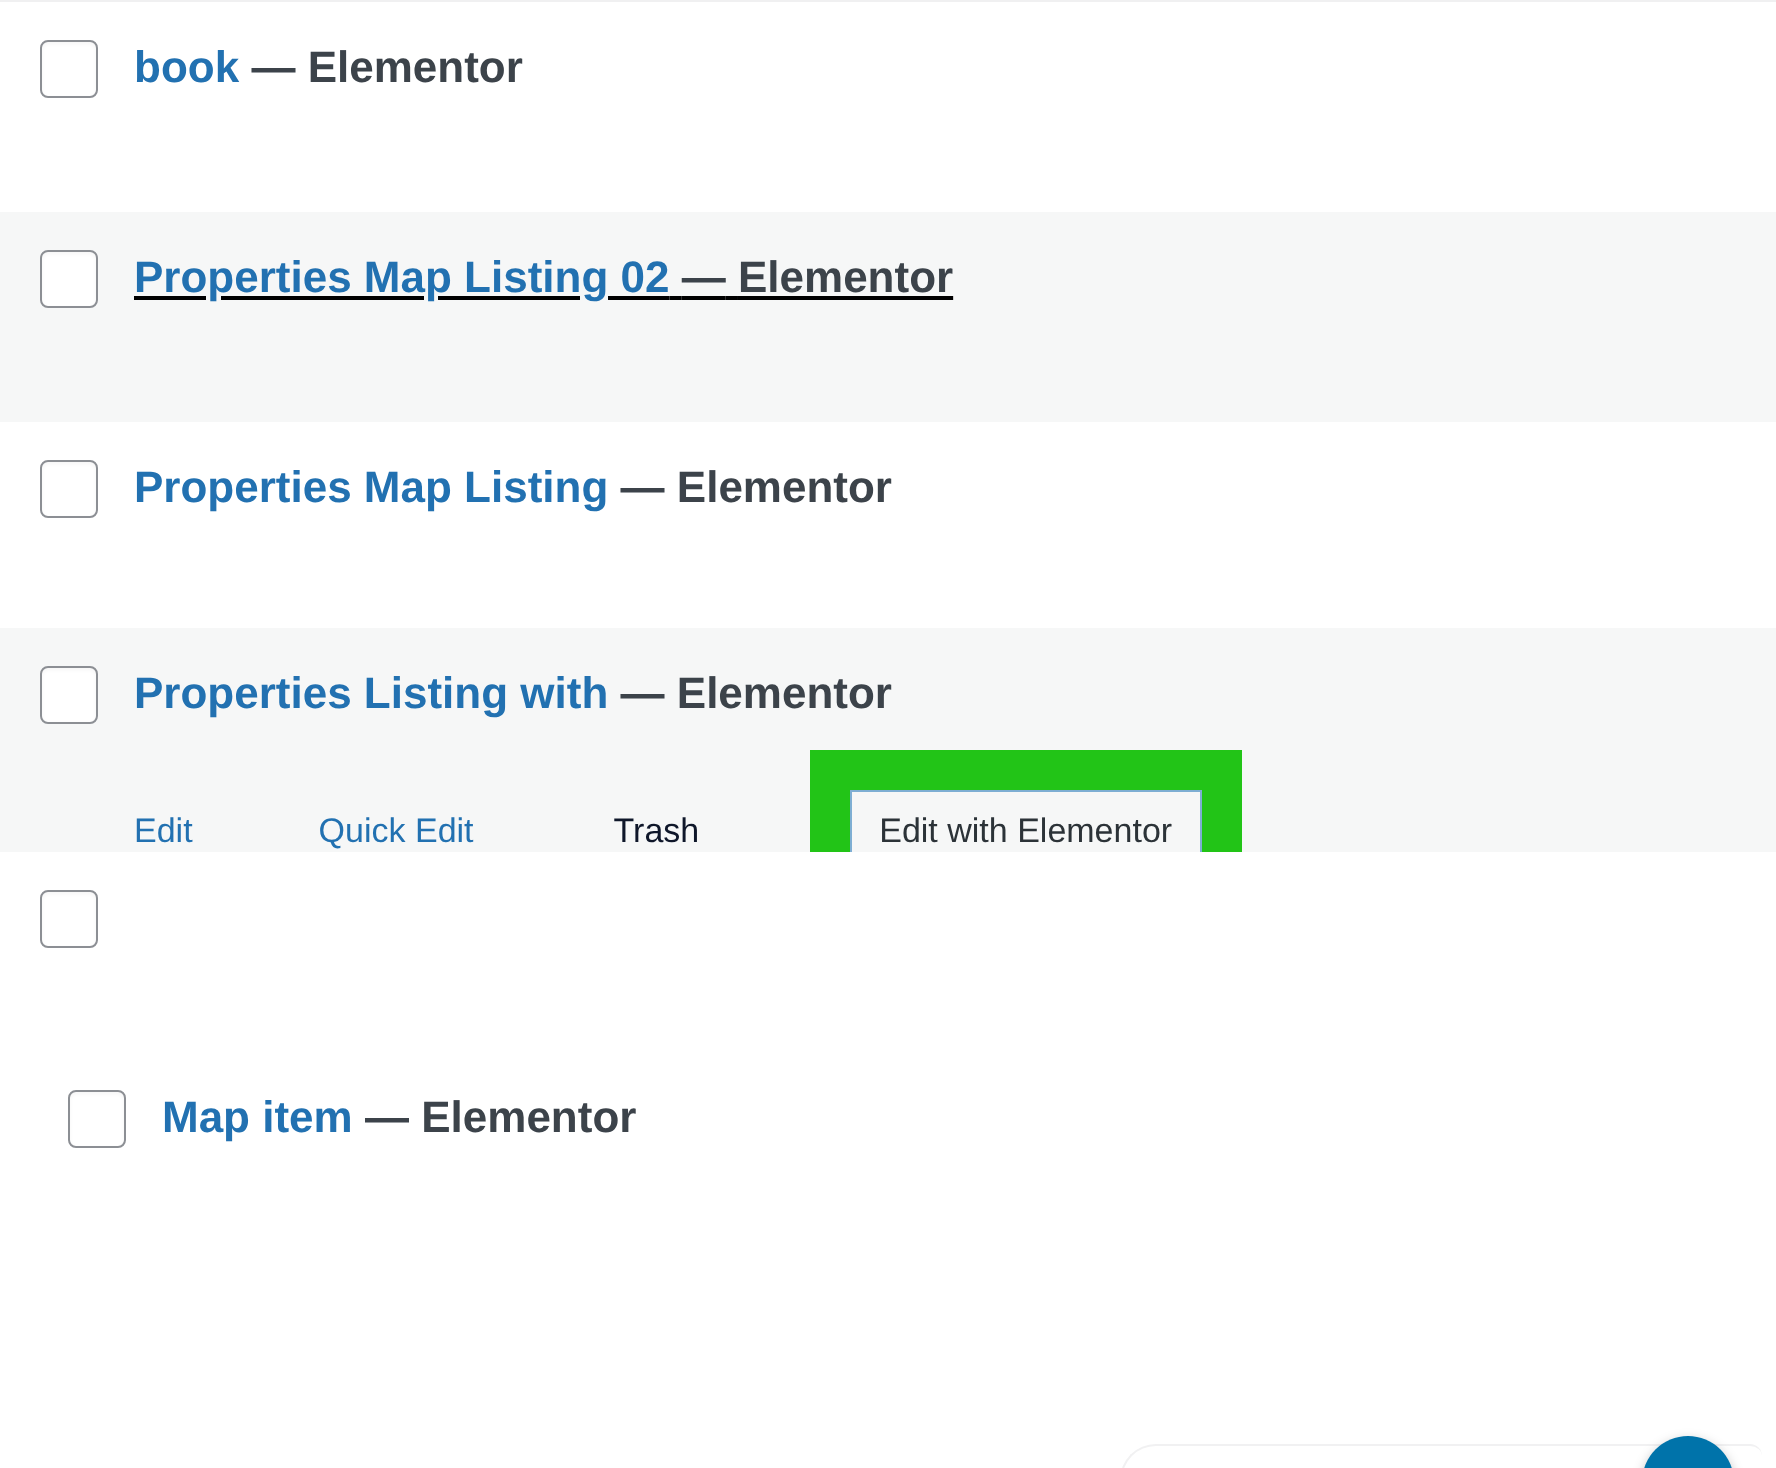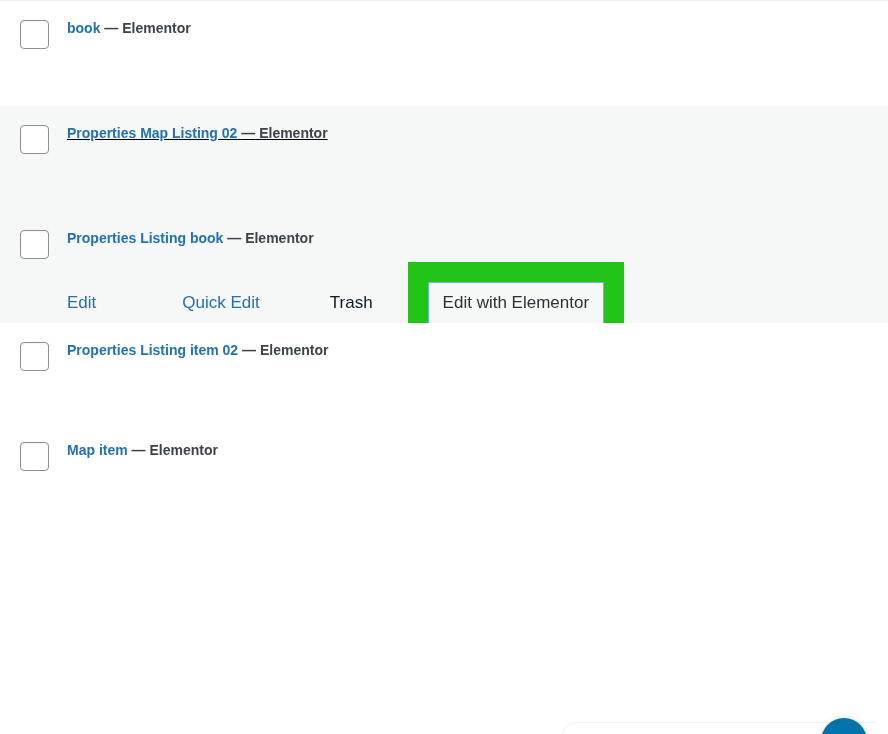--- a/index.html
+++ b/index.html
@@ -60,21 +60,21 @@
     cursor: pointer;
   }
 
   .title-cell {
     padding-left: 18px;
     padding-top: 2px;
     flex: 1 1 auto;
   }
 
   .row-title {
-    font-size: 14px;
+    font-size: 22px;
     font-weight: bold;
     line-height: 1.25;
     color: #3c434a;
     white-space: nowrap;
   }
   .row-title .title-link {
     color: #2271b1;
     text-decoration: none;
     cursor: pointer;
   }
@@ -93,25 +93,25 @@
   }
   .row-actions .action {
     color: #2271b1;
     text-decoration: none;
     cursor: pointer;
   }
   .row-actions .action.trash {
     color: #0f172a;
   }
   .act-edit      { margin-left: 0px; }
-  .act-quickedit { margin-left: 86px; }
+  .act-quickedit { margin-left: 63px; }
   .act-trash     { margin-left: 70px; }
 
   .elementor-btn-wrap {
-    margin-left: 35px;
+    margin-left: 55px;
     border: 4px solid #22c417;
     padding: 16px;
     background: #22c417;
     display: inline-block;
     line-height: 0;
   }
   .elementor-btn {
     display: inline-block;
     box-sizing: border-box;
     border: 1px solid #7eaed3;
@@ -169,47 +169,54 @@
     <div class="post-row striped" style="height: 105px; text-decoration: underline;">
       <div class="row-inner">
         <div class="cb-cell">
           <div class="cb"></div>
         </div>
         <div class="title-cell">
           <div class="row-title"><a class="title-link">Properties Map Listing 02</a> <span class="dash-sep">—</span> <span class="dash-sep">Elementor</span></div>
         </div>
       </div>
     </div>
+    <div class="post-row" style="height: 103px;">
+      <div class="row-inner">
+        <div class="cb-cell">
+          <div class="cb"></div>
+        </div>
+        <div class="title-cell">
+          <div class="row-title"><a class="title-link">Properties Map Listing</a> <span class="dash-sep">—</span> <span class="dash-sep">Elementor</span></div>
+        </div>
+      </div>
+    </div>
     <div class="post-row striped" style="height: 112px;">
       <div class="row-inner">
         <div class="cb-cell">
           <div class="cb"></div>
         </div>
         <div class="title-cell">
-          <div class="row-title"><a class="title-link">Properties Listing book</a> <span class="dash-sep">—</span> <span class="dash-sep">Elementor</span></div>
+          <div class="row-title"><a class="title-link">Properties Listing with</a> <span class="dash-sep">—</span> <span class="dash-sep">Elementor</span></div>
           <div class="row-actions">
             <a class="action act-edit">Edit</a>
             <a class="action act-quickedit">Quick Edit</a>
             <a class="action act-trash trash">Trash</a>
             <span class="elementor-btn-wrap"><a class="elementor-btn">Edit with Elementor</a></span>
           </div>
         </div>
       </div>
     </div>
     <div class="post-row" style="height: 100px;">
       <div class="row-inner">
         <div class="cb-cell">
           <div class="cb"></div>
         </div>
-        <div class="title-cell">
-          <div class="row-title"><a class="title-link">Properties Listing item 02</a> <span class="dash-sep">—</span> <span class="dash-sep">Elementor</span></div>
-        </div>
-      </div>
-    </div>
-    <div class="post-row" style="height: 104px;">
+      </div>
+    </div>
+    <div class="post-row" style="height: 104px; margin-left: 14px;">
       <div class="row-inner">
         <div class="cb-cell">
           <div class="cb"></div>
         </div>
         <div class="title-cell">
           <div class="row-title"><a class="title-link">Map item</a> <span class="dash-sep">—</span> <span class="dash-sep">Elementor</span></div>
         </div>
       </div>
     </div>
   </div>

